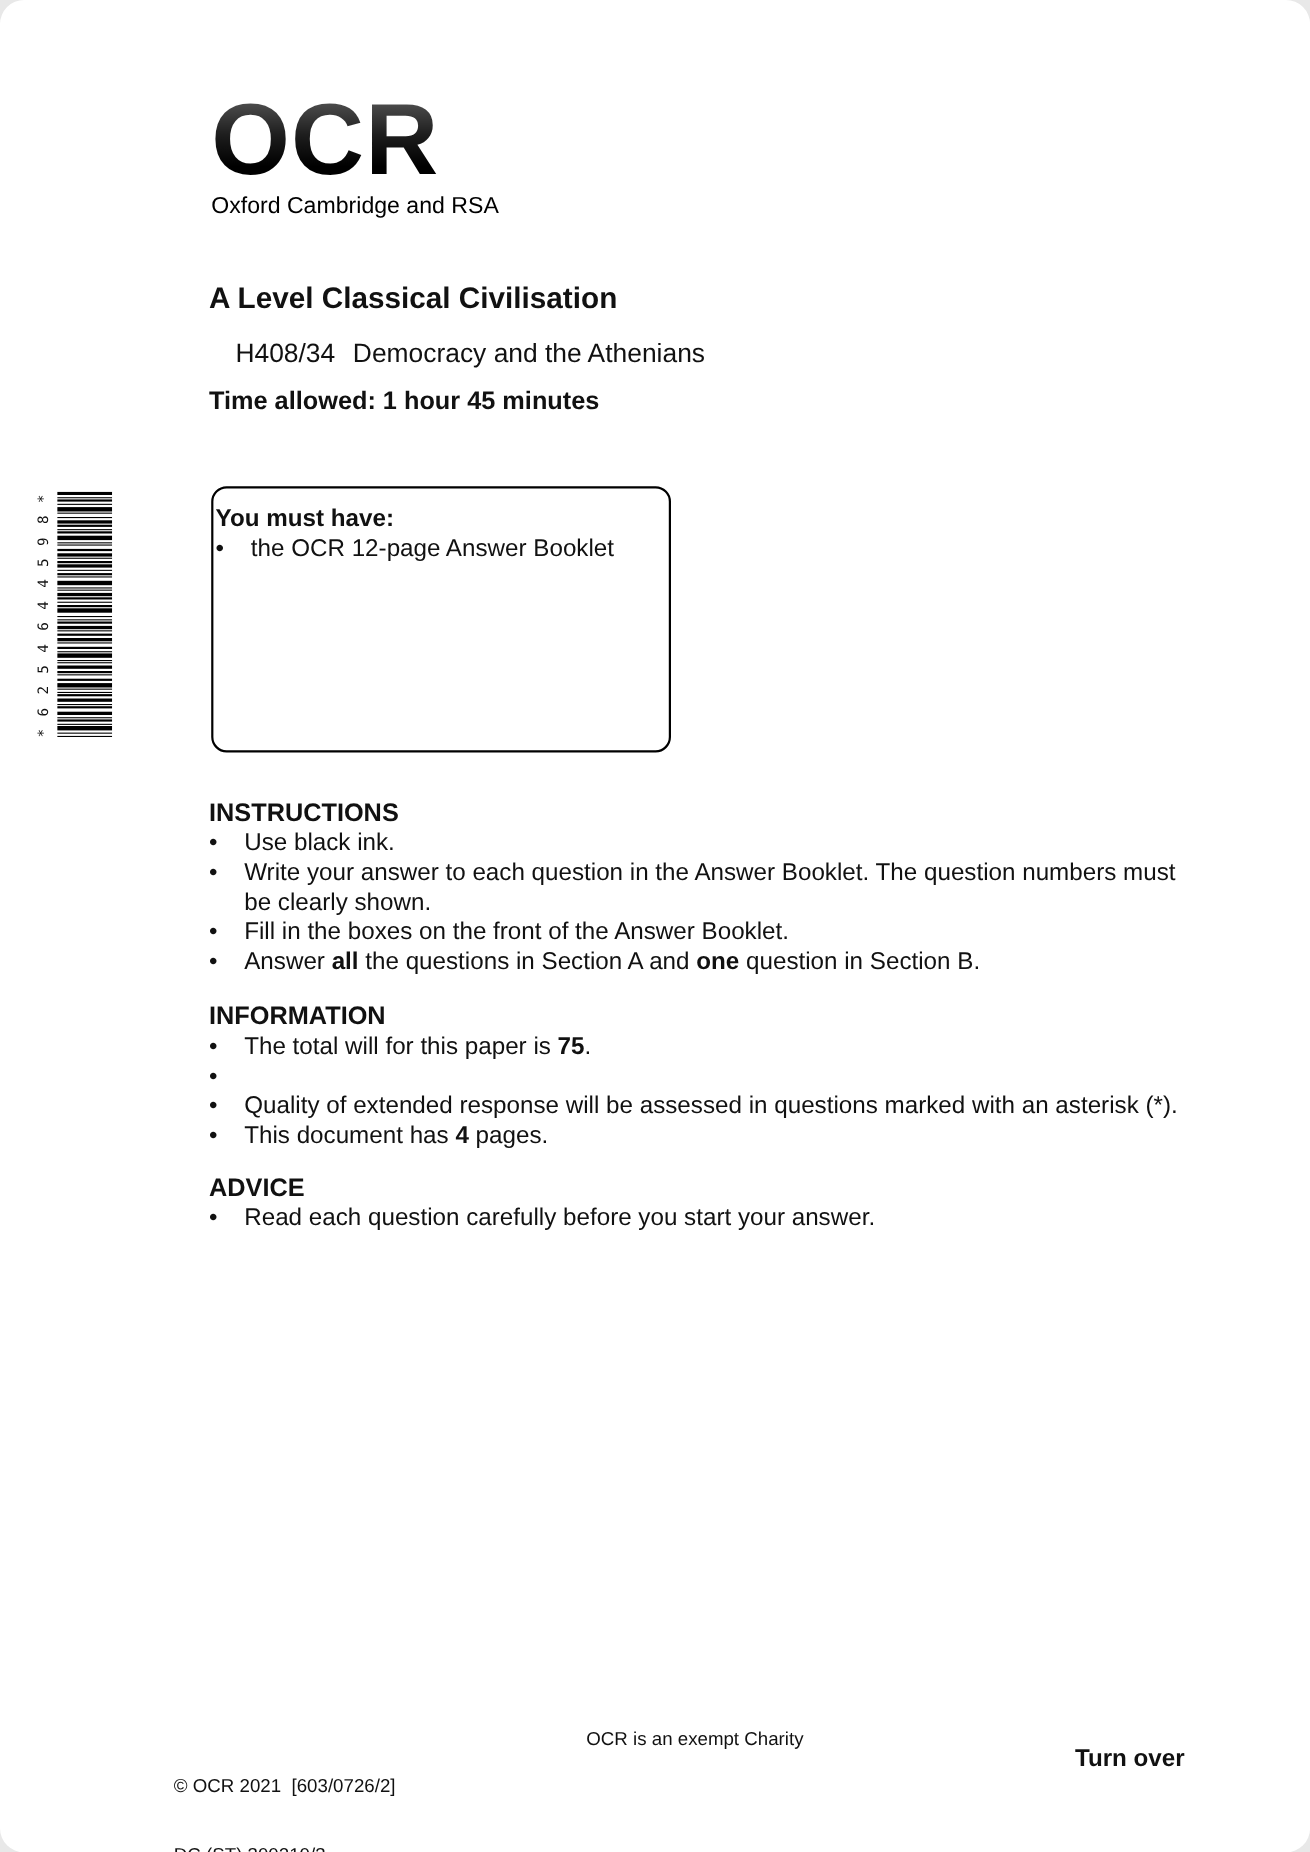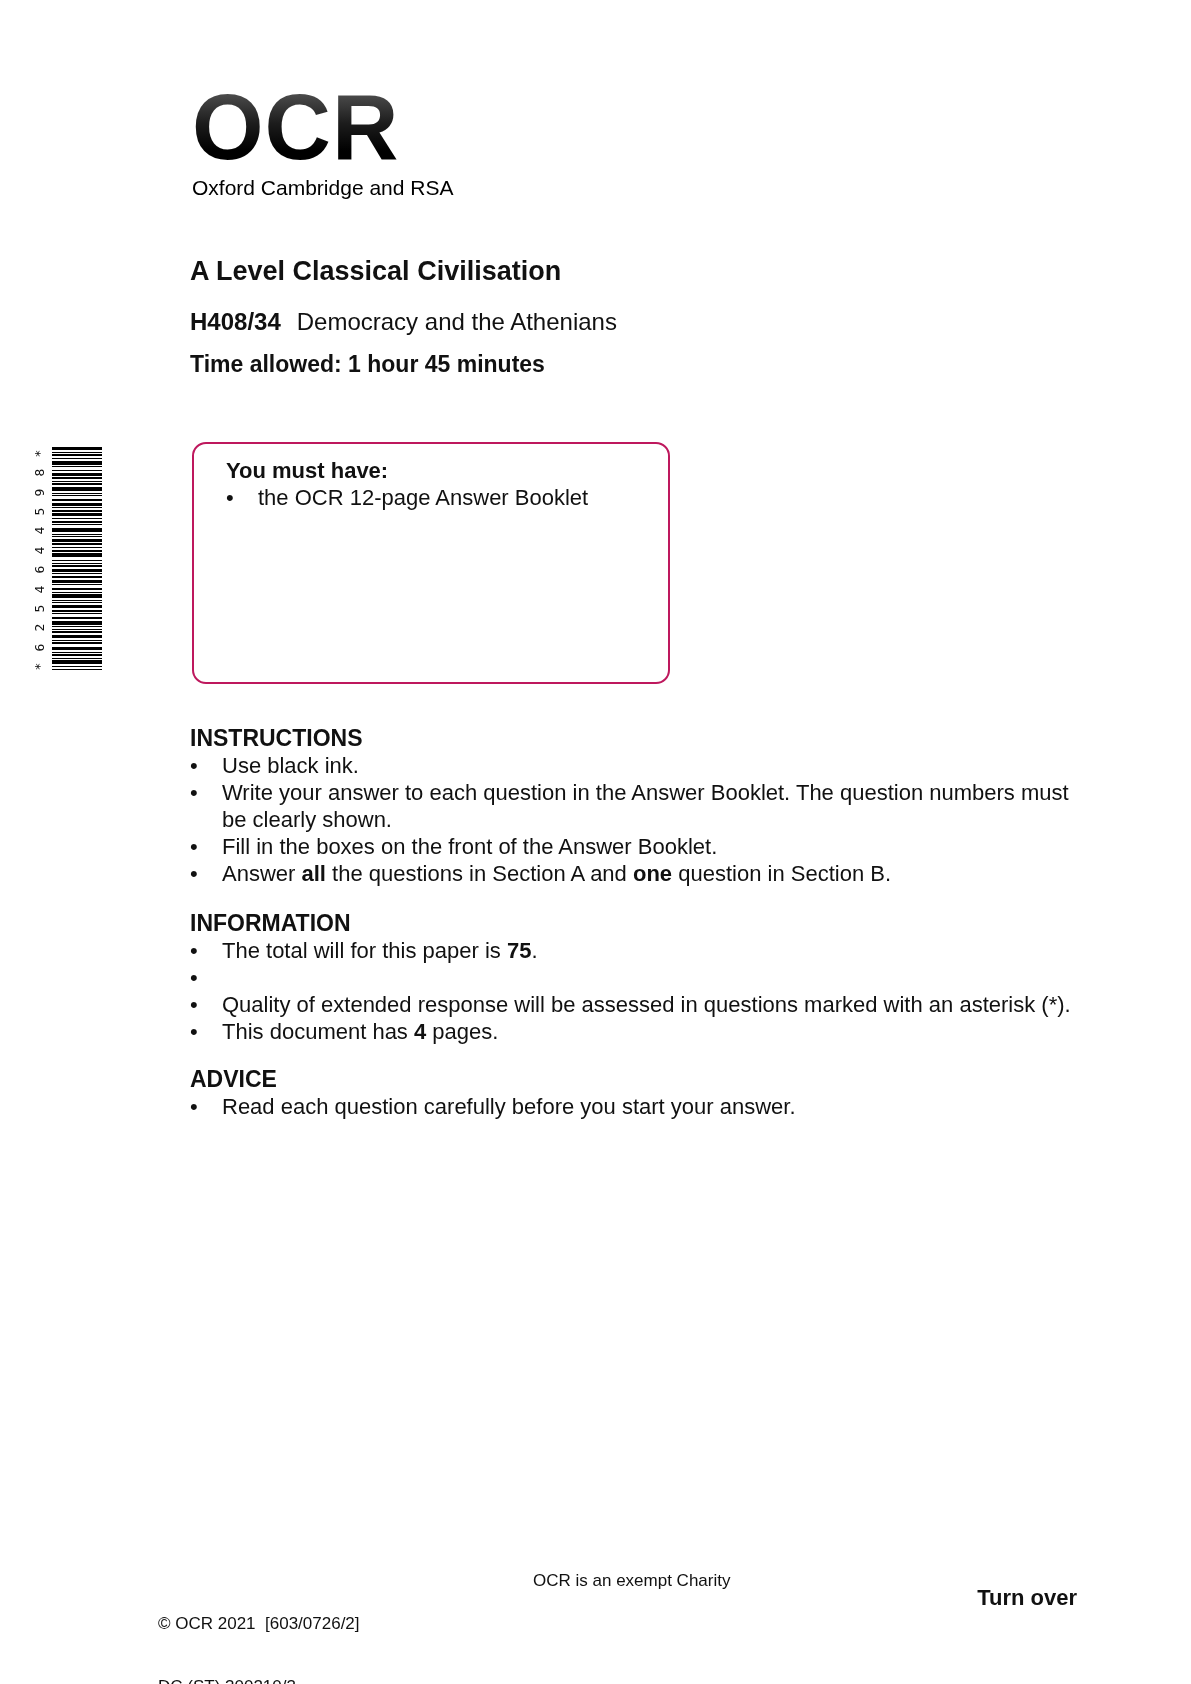--- a/index.html
+++ b/index.html
@@ -4,50 +4,51 @@
 <style>
   html,body{margin:0;padding:0;background:#e8e8e8;}
   .page{
     position:relative;
     width:1191px;height:1684px;
     background:#ffffff;
     margin:0 auto;
     font-family:"Liberation Sans", sans-serif;
     color:#111;
     overflow:hidden;
+    border-radius:22px;
   }
   
   .logo{position:absolute;left:192px;top:88px;}
   .logo-text{
     font-size:92px;font-weight:900;line-height:0.86;letter-spacing:1px;
     background:linear-gradient(180deg,#555 0%,#1c1c1c 45%,#000 80%);
     -webkit-background-clip:text;background-clip:text;
     -webkit-text-fill-color:transparent;color:#000;
     display:inline-block;
   }
   .logo-sub{font-size:21px;color:#000;margin-top:9px;letter-spacing:0;}
   
   .title{position:absolute;left:190px;top:198px;font-size:35px;font-weight:bold;letter-spacing:-0.5px;}
   .subtitle{position:absolute;left:190px;top:256px;font-size:27px;font-weight:bold;}
   .codeline{position:absolute;left:190px;top:308px;font-size:24px;}
-  .codeline .code{font-weight:bold;}
+  .codeline .code{font-weight:normal;margin-left:24px;}
   .codeline .name{margin-left:16px;}
   .timeline{position:absolute;left:190px;top:351px;font-size:23px;font-weight:bold;text-align:right;}
   
   .barcode-bars{position:absolute;left:52px;top:447px;}
   .barcode-text{
     position:absolute;left:30px;top:447px;height:226px;width:20px;
     display:flex;flex-direction:column;justify-content:space-between;align-items:center;
     font-family:"DejaVu Sans Mono", monospace;font-size:13px;color:#111;
   }
   .barcode-text span{display:block;transform:rotate(-90deg);line-height:1;}
   
   .musthave{
     position:absolute;left:192px;top:442px;width:410px;height:212px;
-    border:2px solid #be185d;border-radius:14px;padding:13px 32px;
+    border:2px solid #000000;border-radius:14px;padding:13px 2px;
   }
   .musthave-heading{font-size:22px;font-weight:bold;line-height:27px;}
   .musthave .bullet-row{display:flex;font-size:22px;line-height:27px;}
   .musthave .marker{width:18px;flex:0 0 18px;}
   
   .section{position:absolute;left:190px;width:960px;}
   .sec-instructions{top:725px;}
   .sec-information{top:910px;}
   .sec-advice{top:1066px;}
   .sec-heading{font-size:23px;font-weight:bold;line-height:27px;}

